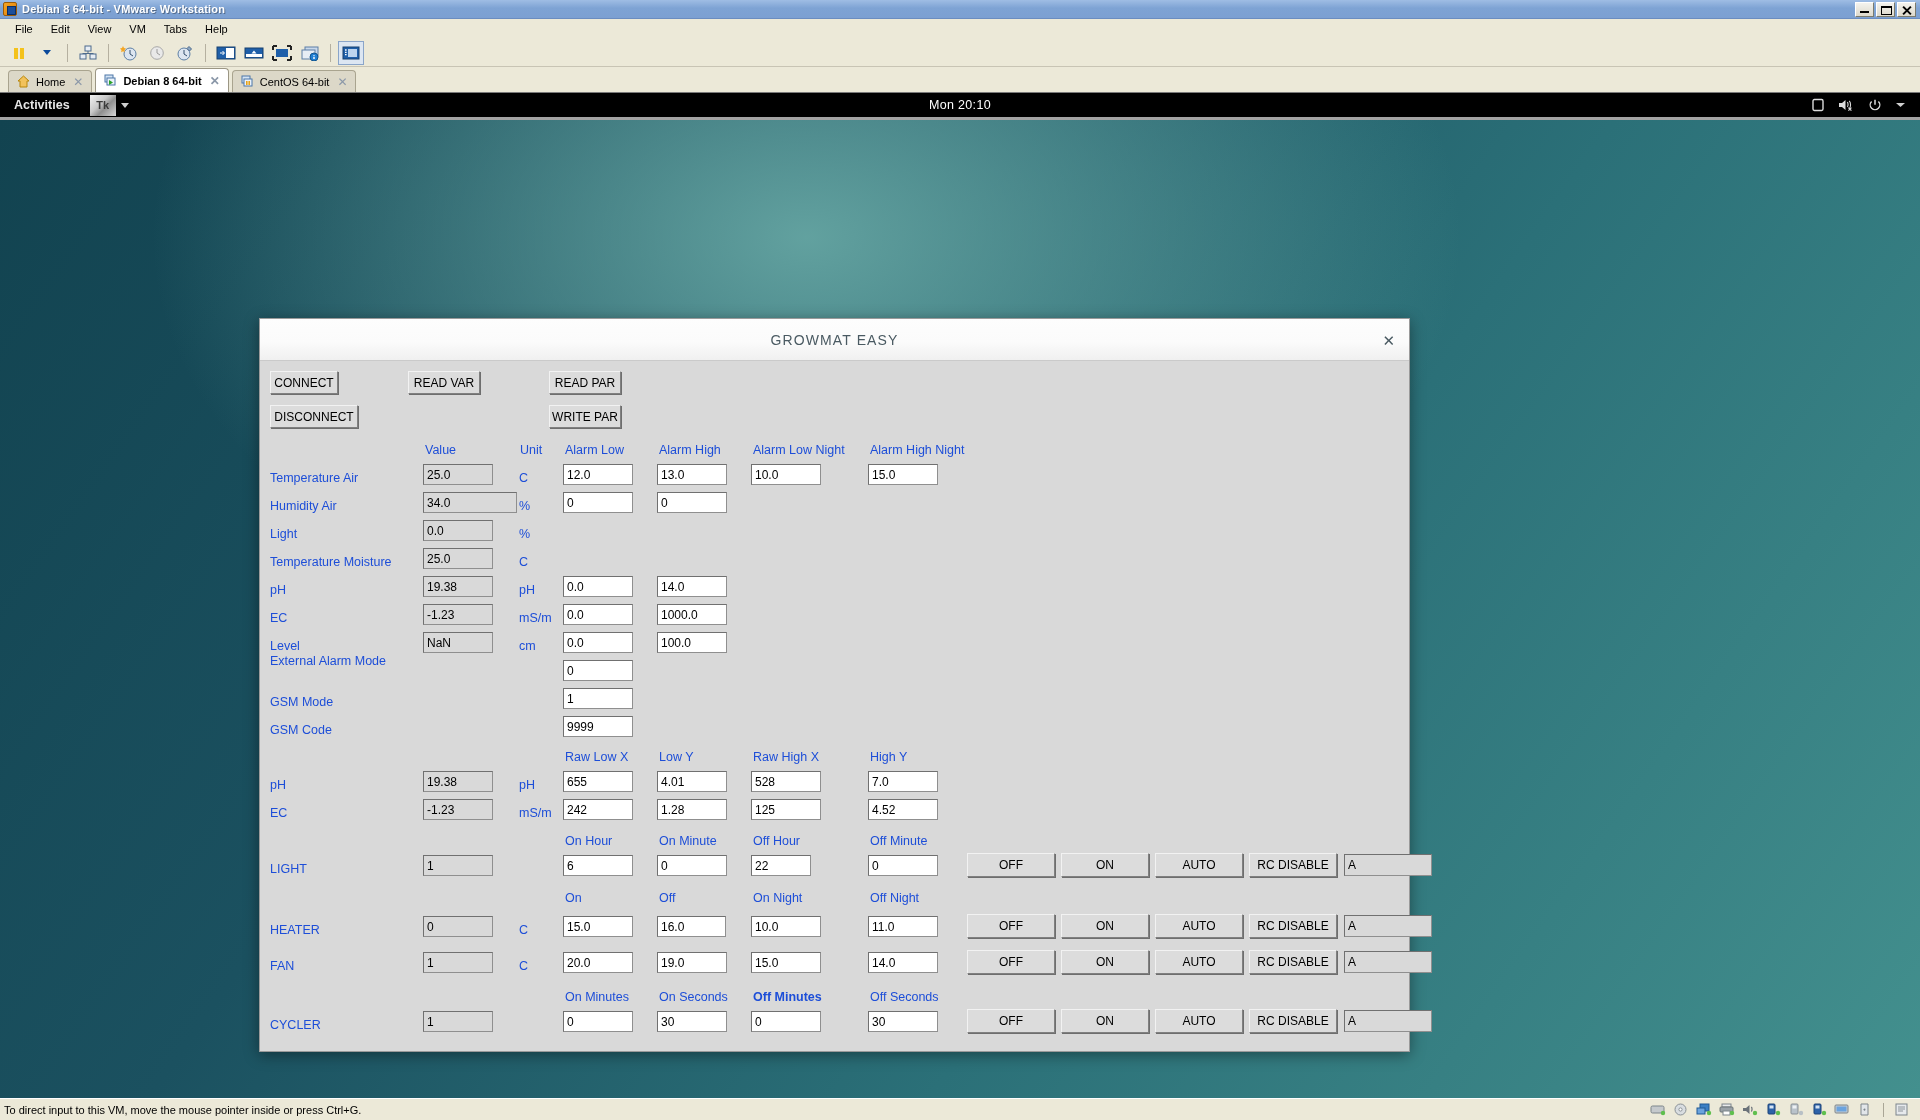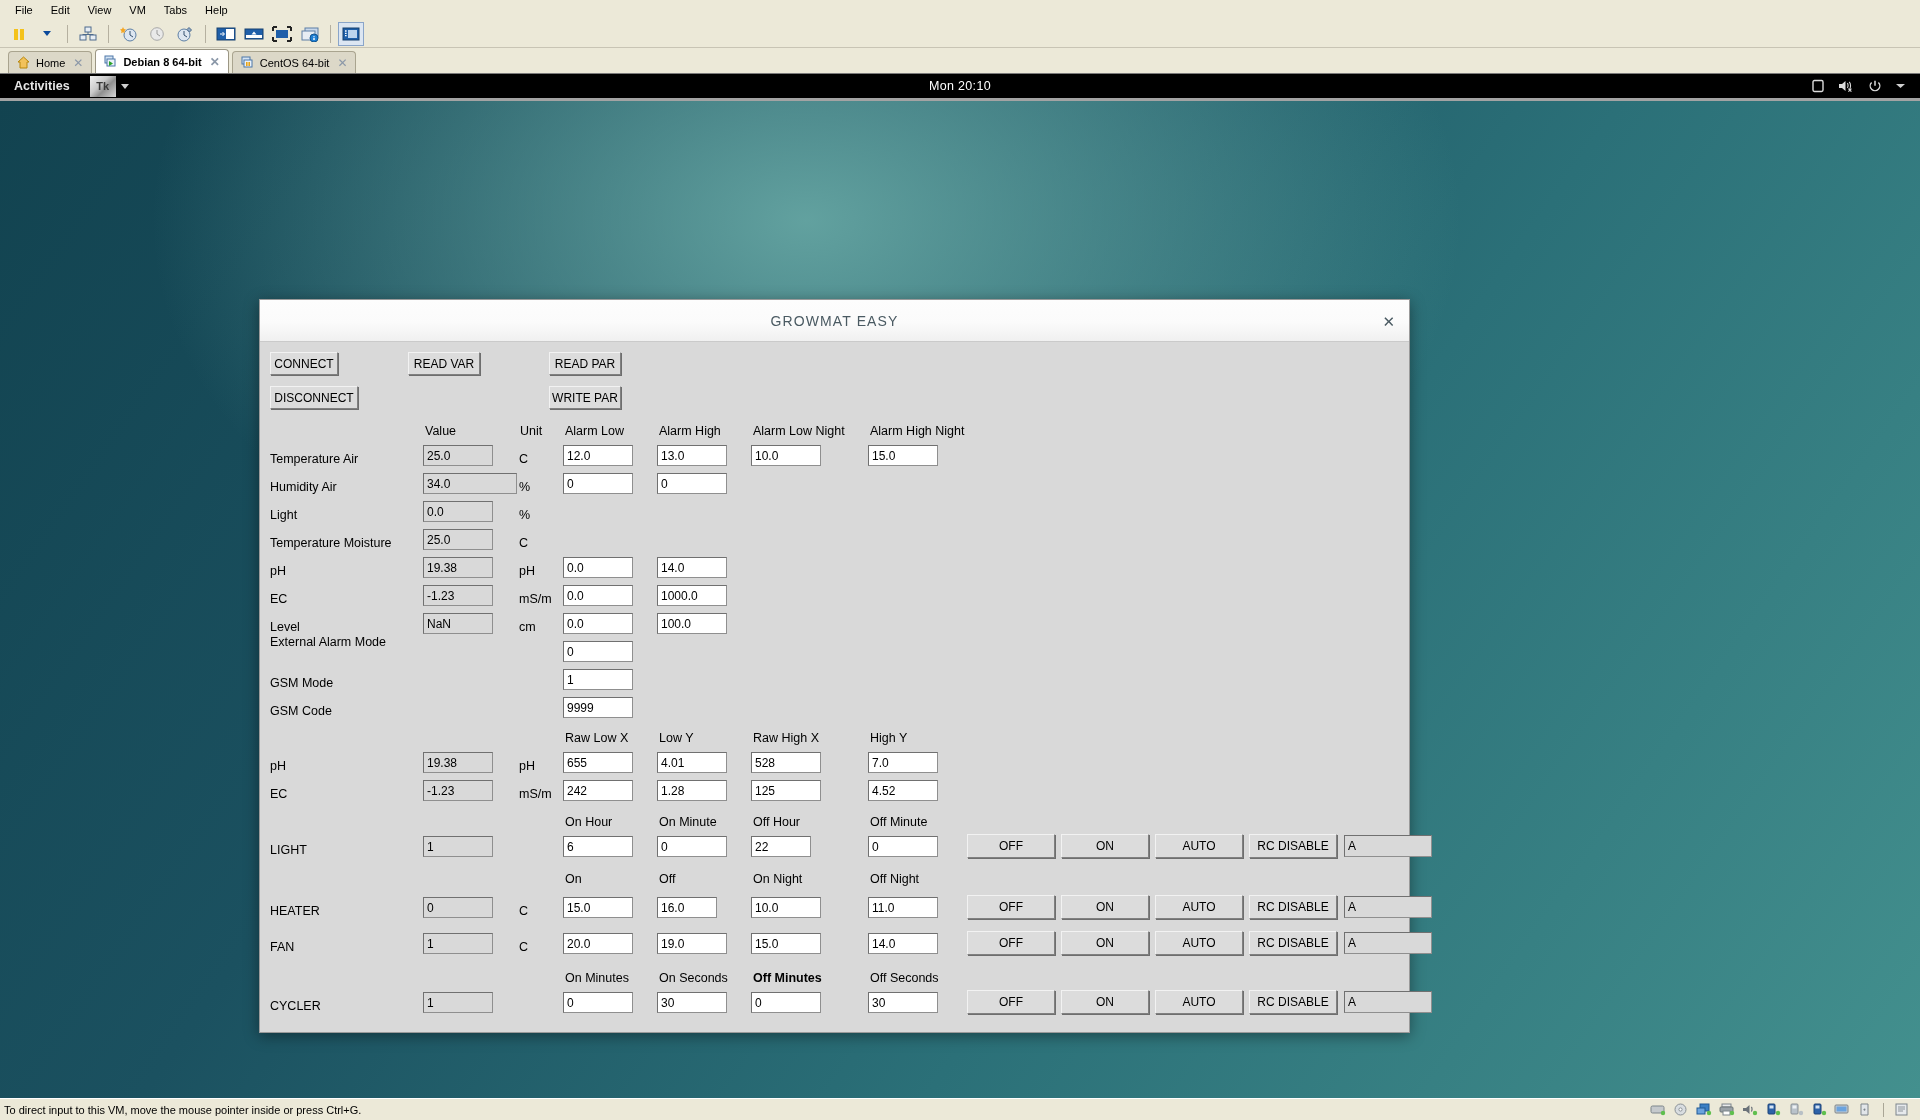--- a/index.html
+++ b/index.html
@@ -163,21 +163,21 @@
     position:absolute;
     background:#ffffff;
     border:1px solid #8f8f8f;
     border-top-color:#707070; border-left-color:#707070;
     font-size: 12px; color:#000; font-family:"Liberation Sans", sans-serif;
     display:flex; align-items:center;
     padding-left: 3px; white-space:nowrap; overflow:hidden;
   }
   .tk-entry.readonly { background:#d9d9d9; }
   .tk-label {
-    position:absolute; font-size: 12.5px; color:#000000;
+    position:absolute; font-size: 12.5px; color:#1d4ed8;
     font-family:"Liberation Sans", sans-serif; white-space:nowrap;
     line-height: 1;
   }
 
   
   #vm-statusbar {
     height: 22px; flex: 0 0 auto;
     background: #ece9d8; border-top: 1px solid #ffffff;
     display:flex; align-items:center; font-size: 11px; color:#000;
     padding-left: 4px;
@@ -185,20 +185,36 @@
   #vm-status-text { white-space: nowrap; }
   #vm-devices { margin-left:auto; display:flex; align-items:center; gap:7px; padding-right: 10px; }
   .dev-ic { width:16px; height:14px; position:relative; }
   .dev-sep { width:1px;height:14px;background:#aaa696;margin:0 3px; }
 </style>
 </head>
 <body>
 
 <div id="vmware-window">
 
+  <div id="vm-titlebar">
+    <div class="appicon"></div>
+    <div id="vm-title-text">Debian 8 64-bit - VMware Workstation</div>
+    <div id="vm-winbuttons">
+      <div class="winbtn wb-min">
+          <span></span>
+        </div>
+      <div class="winbtn wb-max">
+          <span></span>
+        </div>
+      <div class="winbtn wb-close">
+          <span class="a"></span>
+          <span class="b"></span>
+        </div>
+    </div>
+  </div>
 
   <div id="vm-menubar">
     <div class="menu-item">File</div>
     <div class="menu-item">Edit</div>
     <div class="menu-item">View</div>
     <div class="menu-item">VM</div>
     <div class="menu-item">Tabs</div>
     <div class="menu-item">Help</div>
   </div>
 
@@ -464,21 +480,21 @@
 
           <div class="tk-label" style="left:305px; top:505px; margin-top:26px;">On</div>
           <div class="tk-label" style="left:399px; top:505px; margin-top:26px;">Off</div>
           <div class="tk-label" style="left:493px; top:505px; margin-top:26px;">On Night</div>
           <div class="tk-label" style="left:610px; top:505px; margin-top:26px;">Off Night</div>
 
           <div class="tk-label" style="left:10px;  top:563px;">HEATER</div>
           <div class="tk-entry readonly" style="left:163px; top:555px; width:70px; height:21px;">0</div>
           <div class="tk-label" style="left:259px; top:563px;">C</div>
           <div class="tk-entry" style="left:303px; top:555px; width:70px; height:21px;">15.0</div>
-          <div class="tk-entry" style="left:397px; top:555px; width:60px; height:21px;">16.0</div>
+          <div class="tk-entry" style="left:397px; top:555px; width:69px; height:21px;">16.0</div>
           <div class="tk-entry" style="left:491px; top:555px; width:70px; height:21px;">10.0</div>
           <div class="tk-entry" style="left:608px; top:555px; width:70px; height:21px;">11.0</div>
           <div class="tk-btn" style="left:707px; top:553px; width:88px; height:24px;">OFF</div>
           <div class="tk-btn" style="left:801px; top:553px; width:88px; height:24px;">ON</div>
           <div class="tk-btn" style="left:895px; top:553px; width:88px; height:24px;">AUTO</div>
           <div class="tk-btn" style="left:989px; top:553px; width:88px; height:24px;">RC DISABLE</div>
           <div class="tk-entry readonly" style="left:1084px; top:554px; width:88px; height:22px;">A</div>
 
           <div class="tk-label" style="left:10px;  top:599px;">FAN</div>
           <div class="tk-entry readonly" style="left:163px; top:591px; width:70px; height:21px;">1</div>

